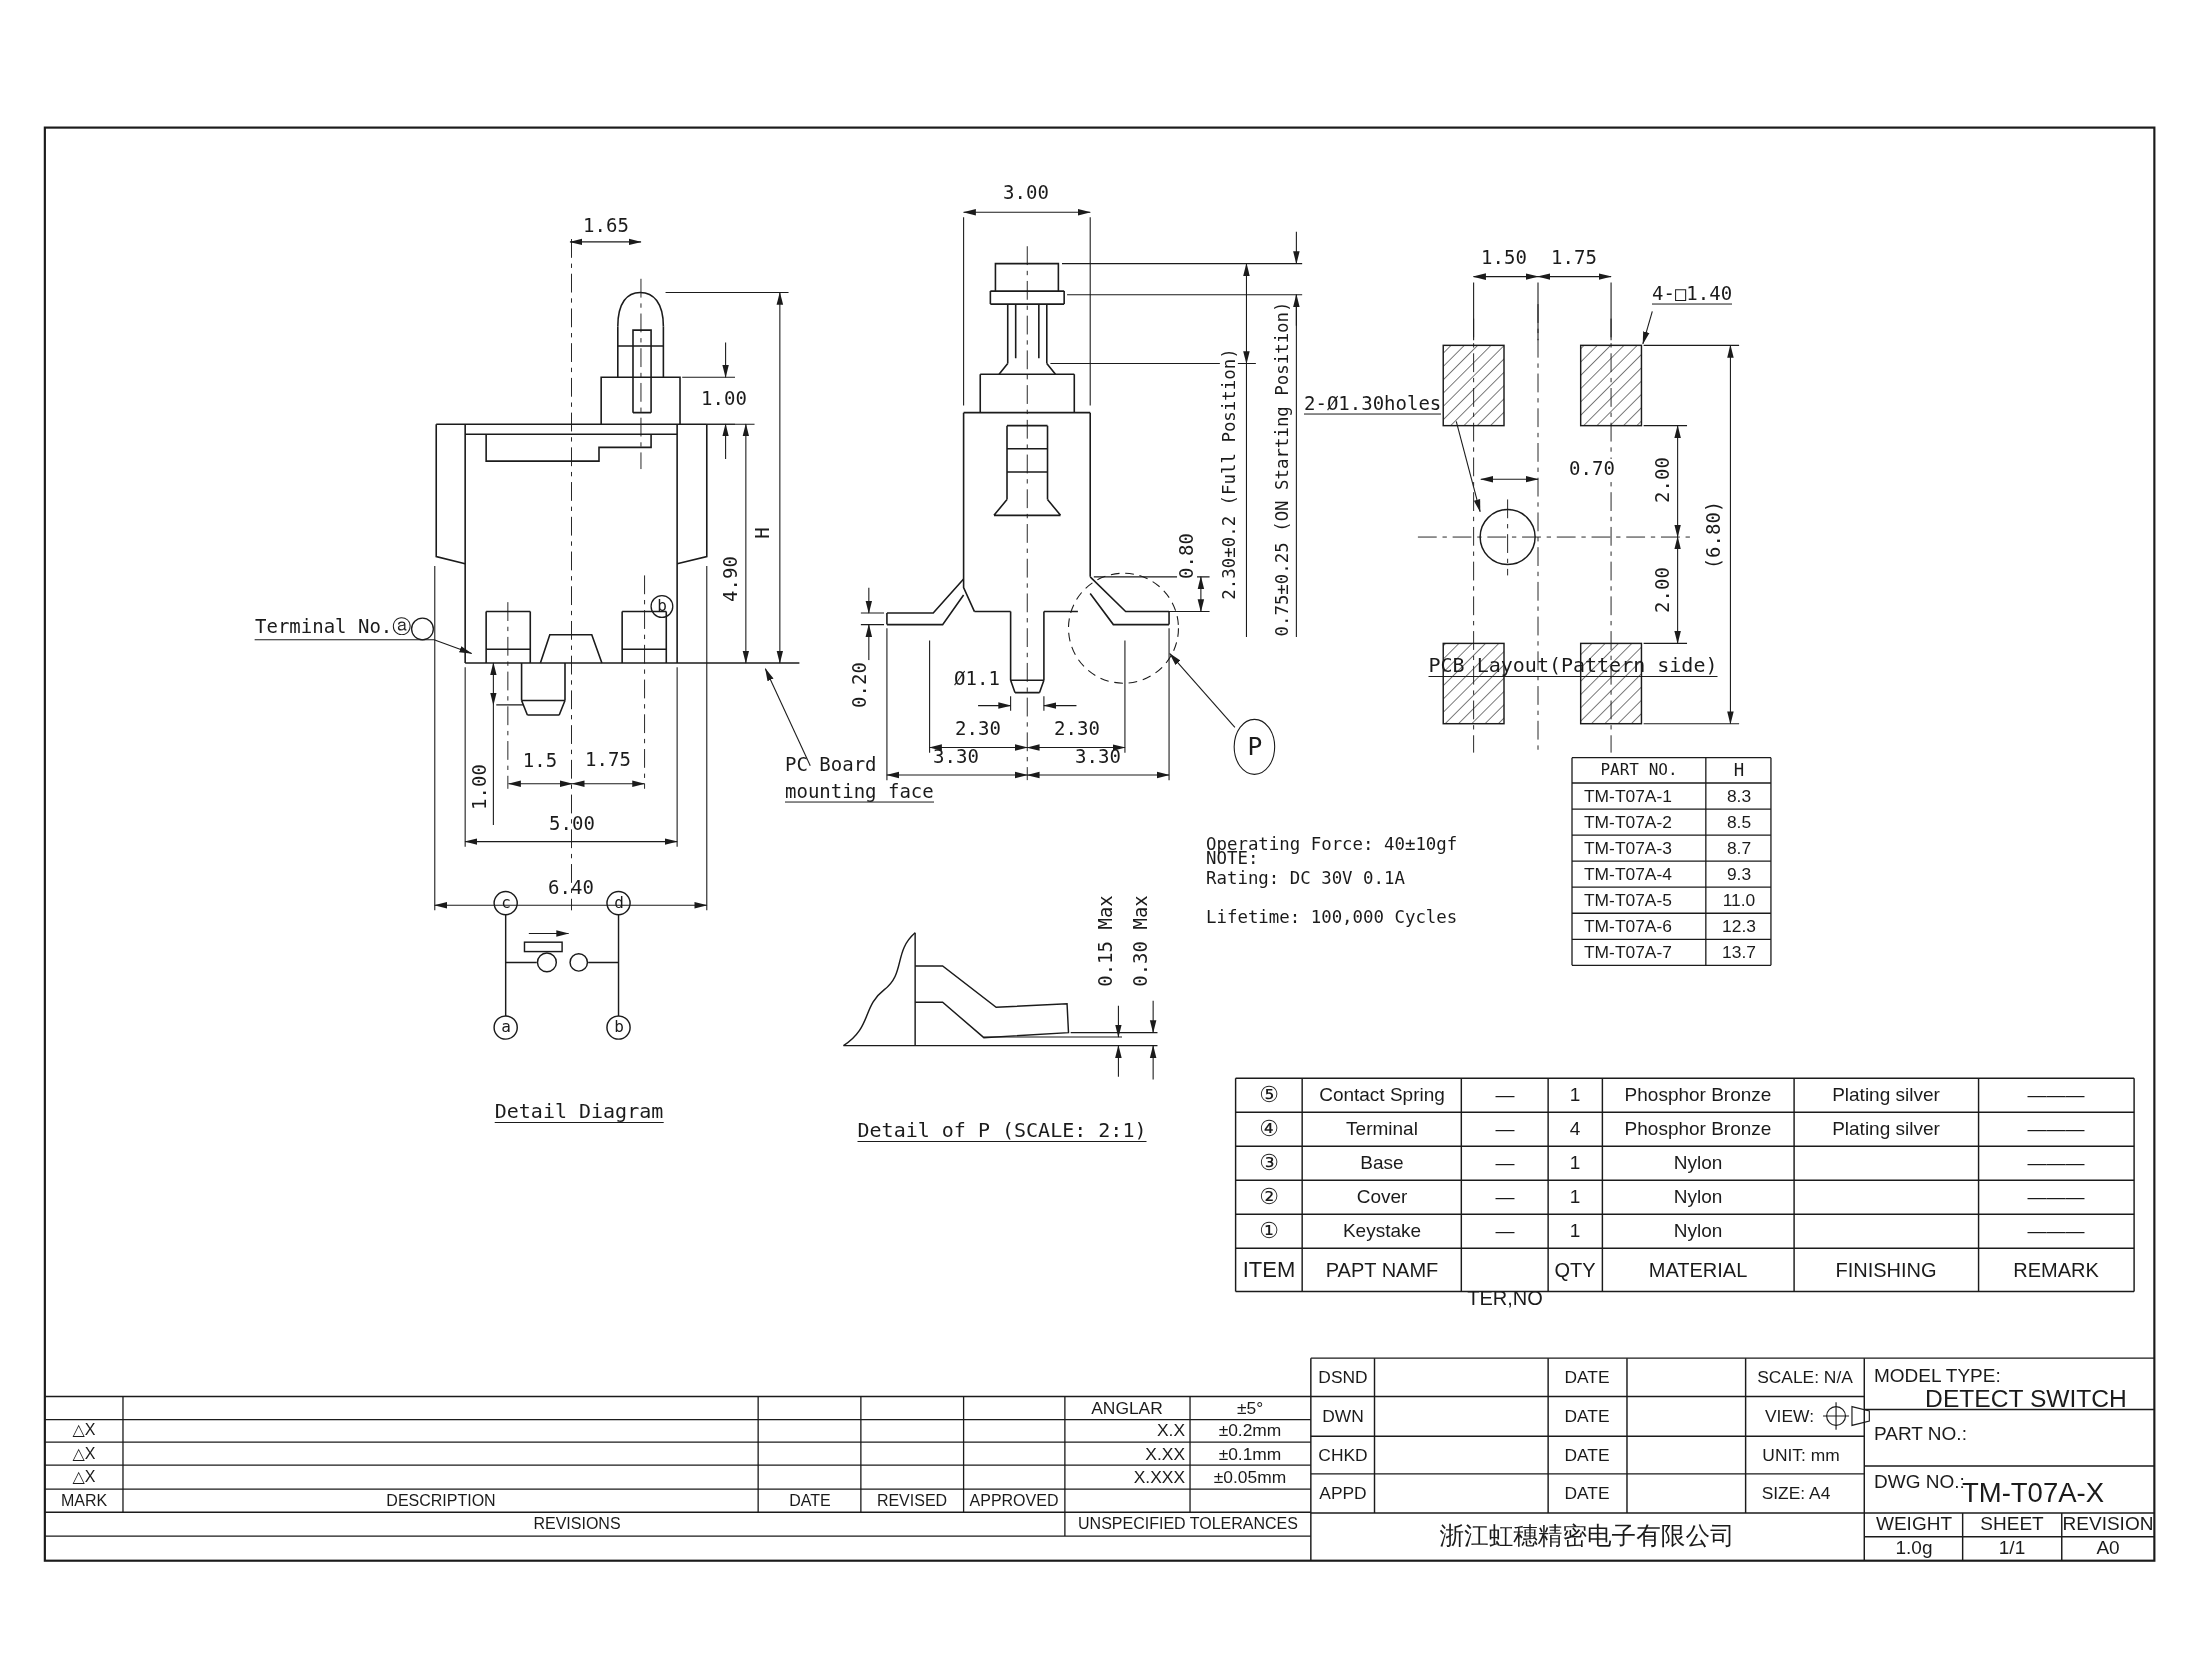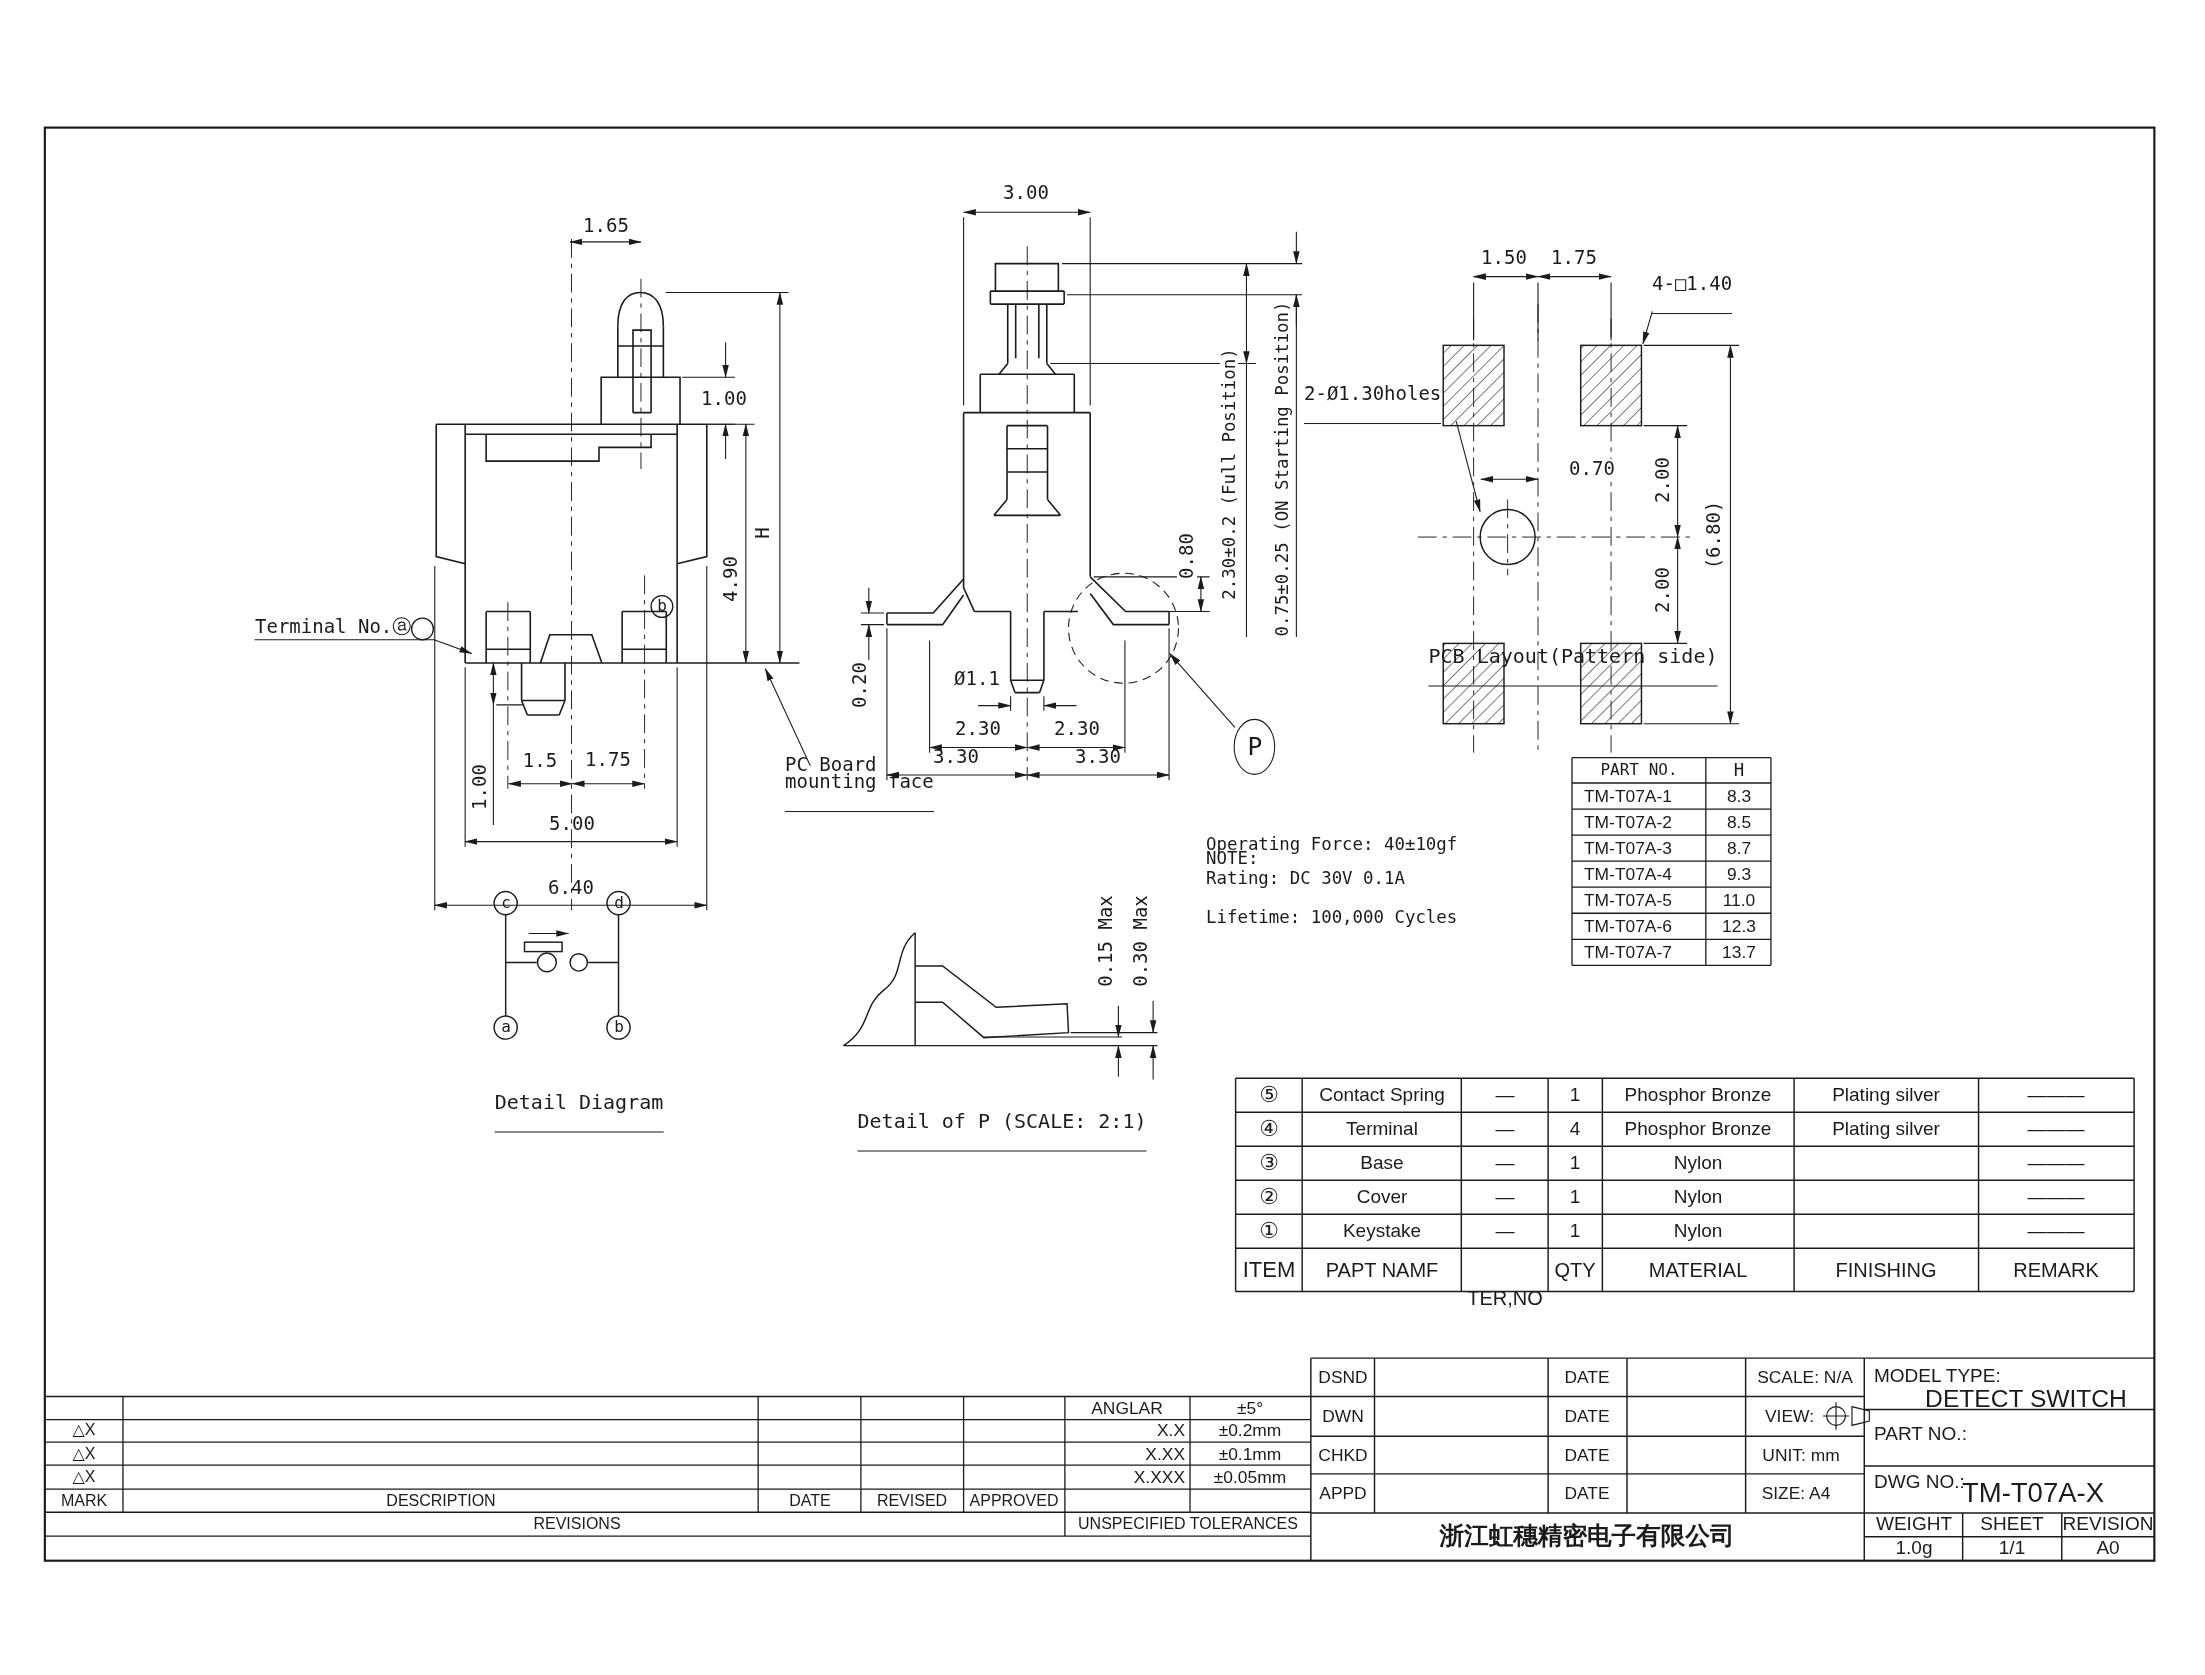--- a/index.html
+++ b/index.html
@@ -6,24 +6,24 @@
   .sheet{position:relative;width:2205px;height:1676px;background:#ffffff;overflow:hidden;
          font-family:"DejaVu Sans Mono",monospace;color:#1b1b1b;}
   .sheet svg{position:absolute;left:0;top:0;}
   .lbl{position:absolute;white-space:nowrap;line-height:1.05;}
   .cad{font-family:"DejaVu Sans Mono",monospace;}
   .ui{font-family:"Liberation Sans",sans-serif;}
   .ctr{transform:translate(-50%,-50%);}
   .la{transform:translateY(-50%);}
   .ra{transform:translate(-100%,-50%);}
   .rot{transform:translate(-50%,-50%) rotate(-90deg);}
-  .und{border-bottom:1.4px solid #1b1b1b;padding-bottom:19px;}
+  .und{border-bottom:1.4px solid #1b1b1b;padding-bottom:0;}
   .bgw{background:#fff;padding:0 2.2px;}.f22{font-size:16px;}.f24{font-size:17.4px;}.f26{font-size:19px;}
   .f28{font-size:20px;}.f30{font-size:22px;}.f34{font-size:24.6px;}.f38{font-size:27.5px;}
-  .bold{font-weight:bold;}
+  .bold{font-weight:normal;}
 </style>
 </head>
 <body>
 
 <div class="sheet">
 
 <svg width="2205" height="1676" viewBox="0 0 3048 2316">
   <defs>
     <marker id="ah" markerWidth="18" markerHeight="12" refX="17" refY="6" orient="auto-start-reverse" markerUnits="userSpaceOnUse">
       <path d="M18,6 L0,1.5 L0,10.5 z" fill="#1b1b1b"></path>

